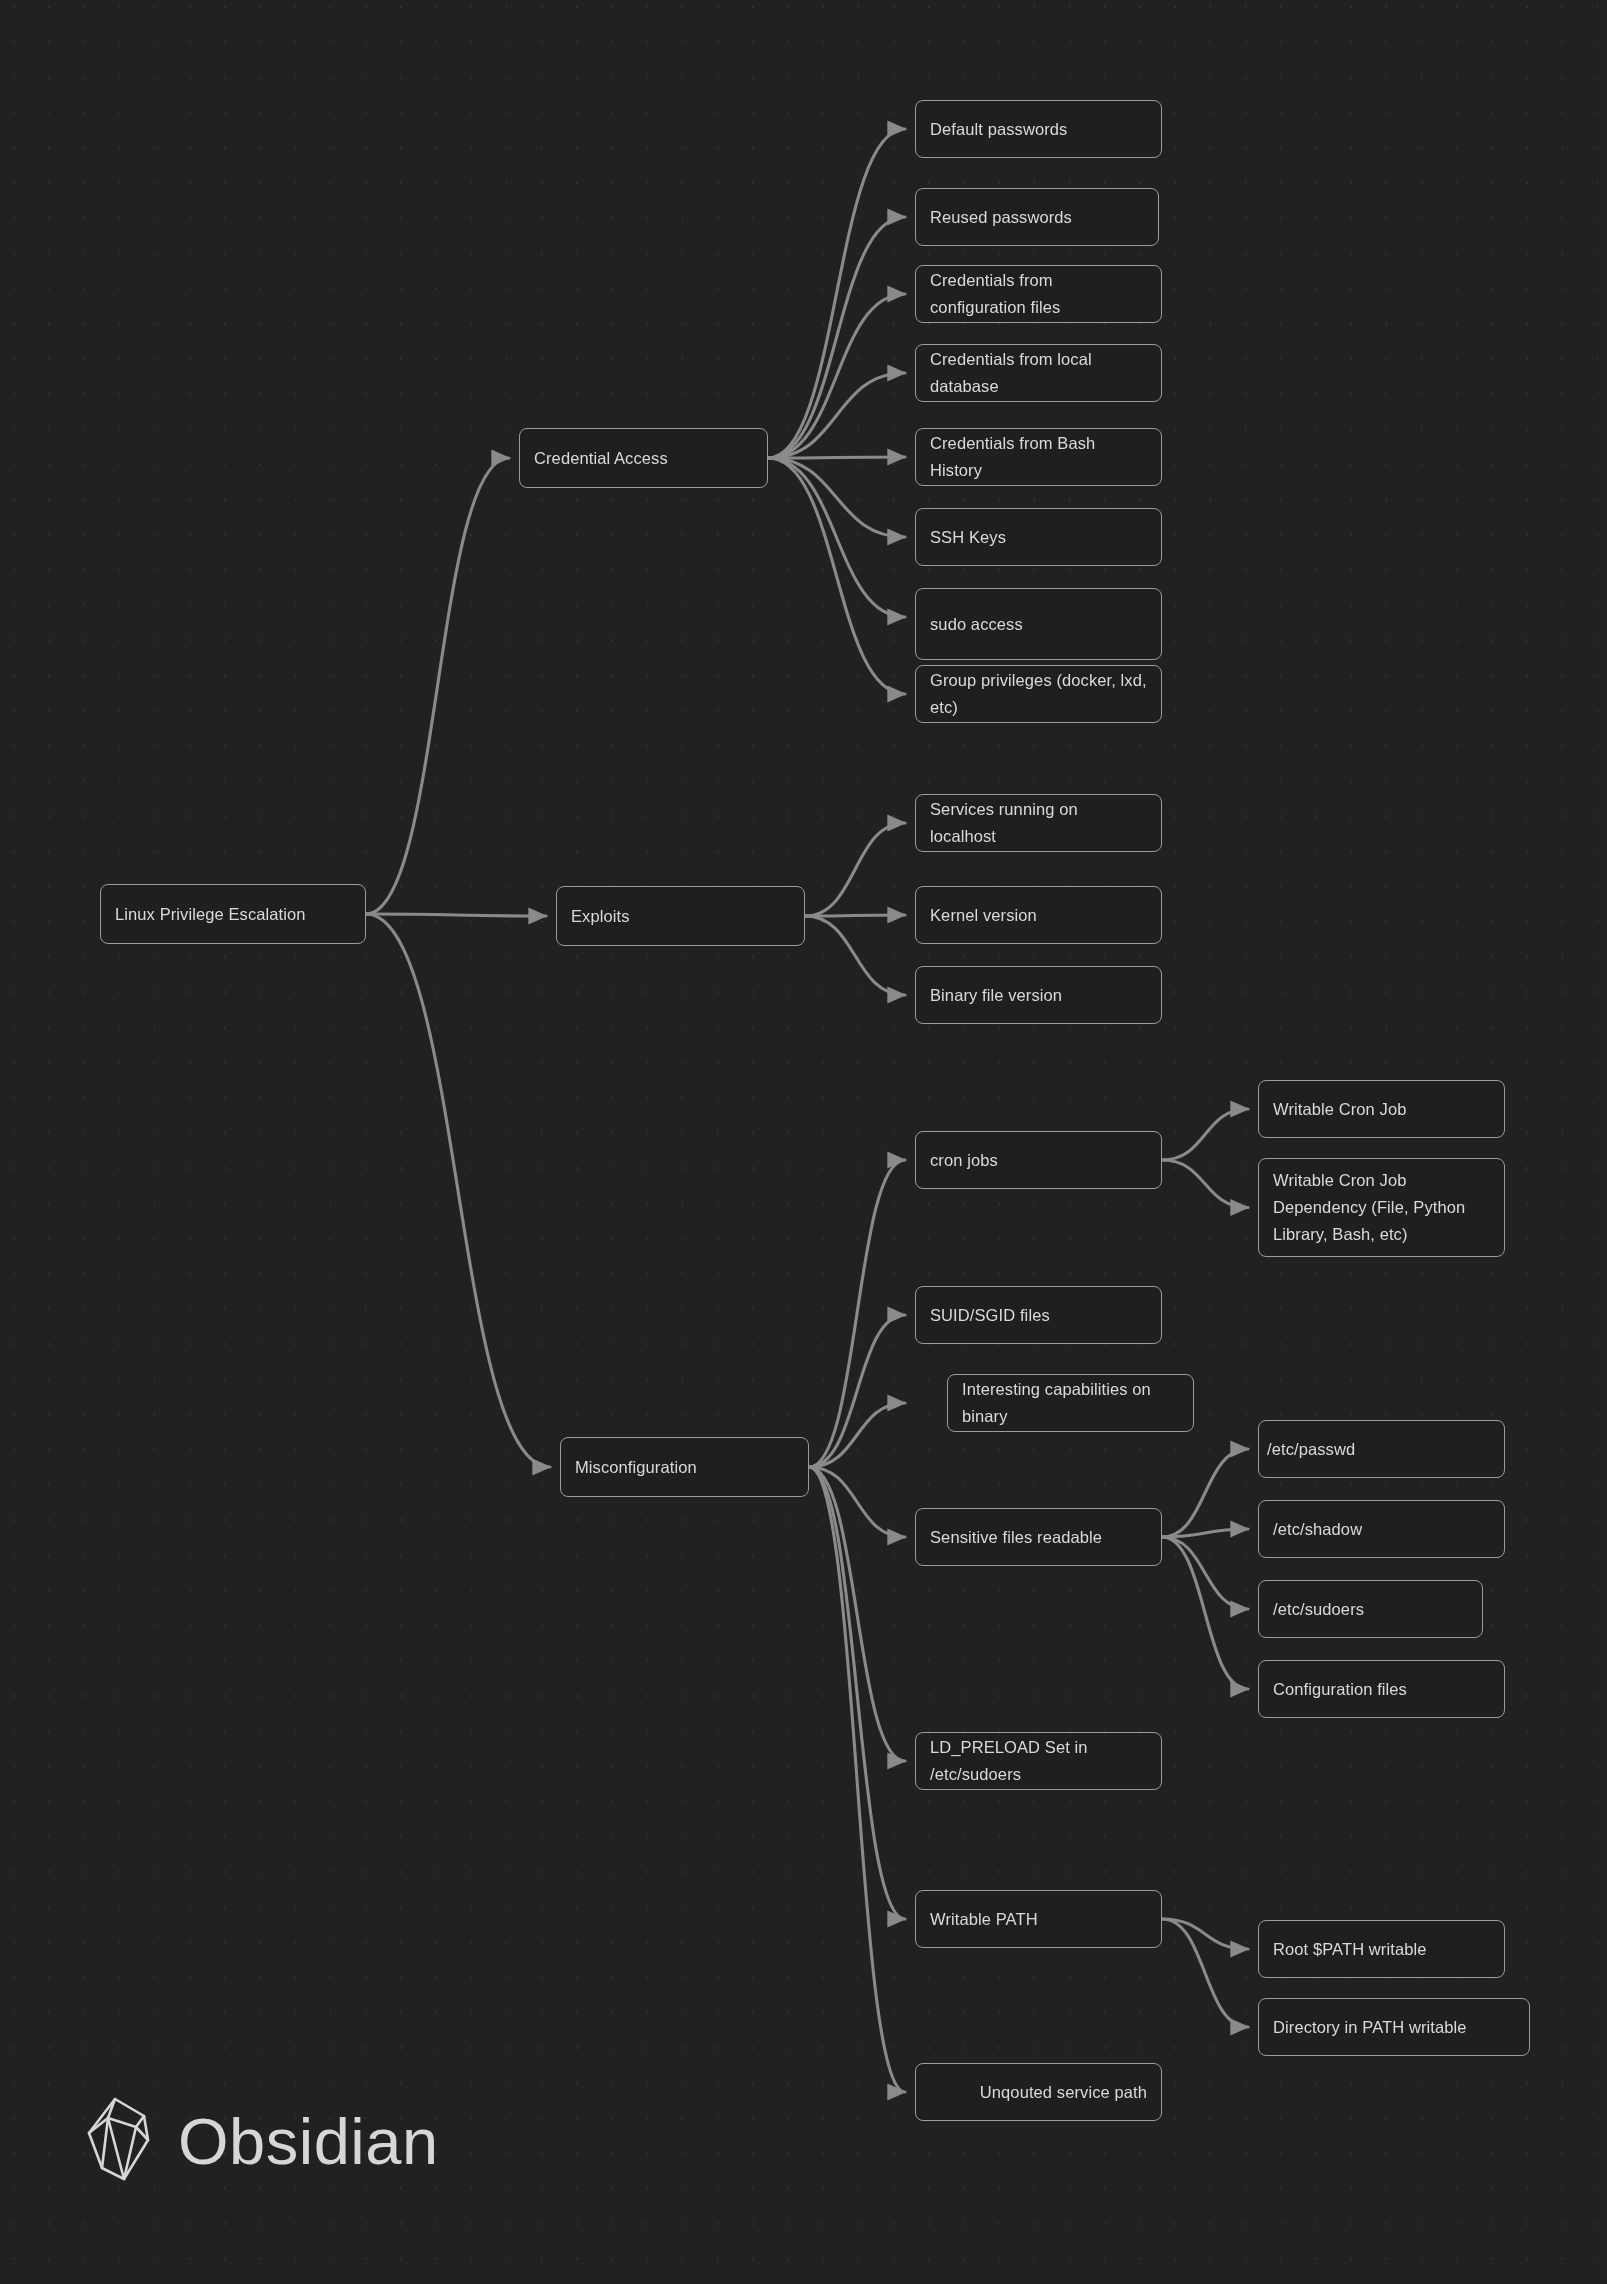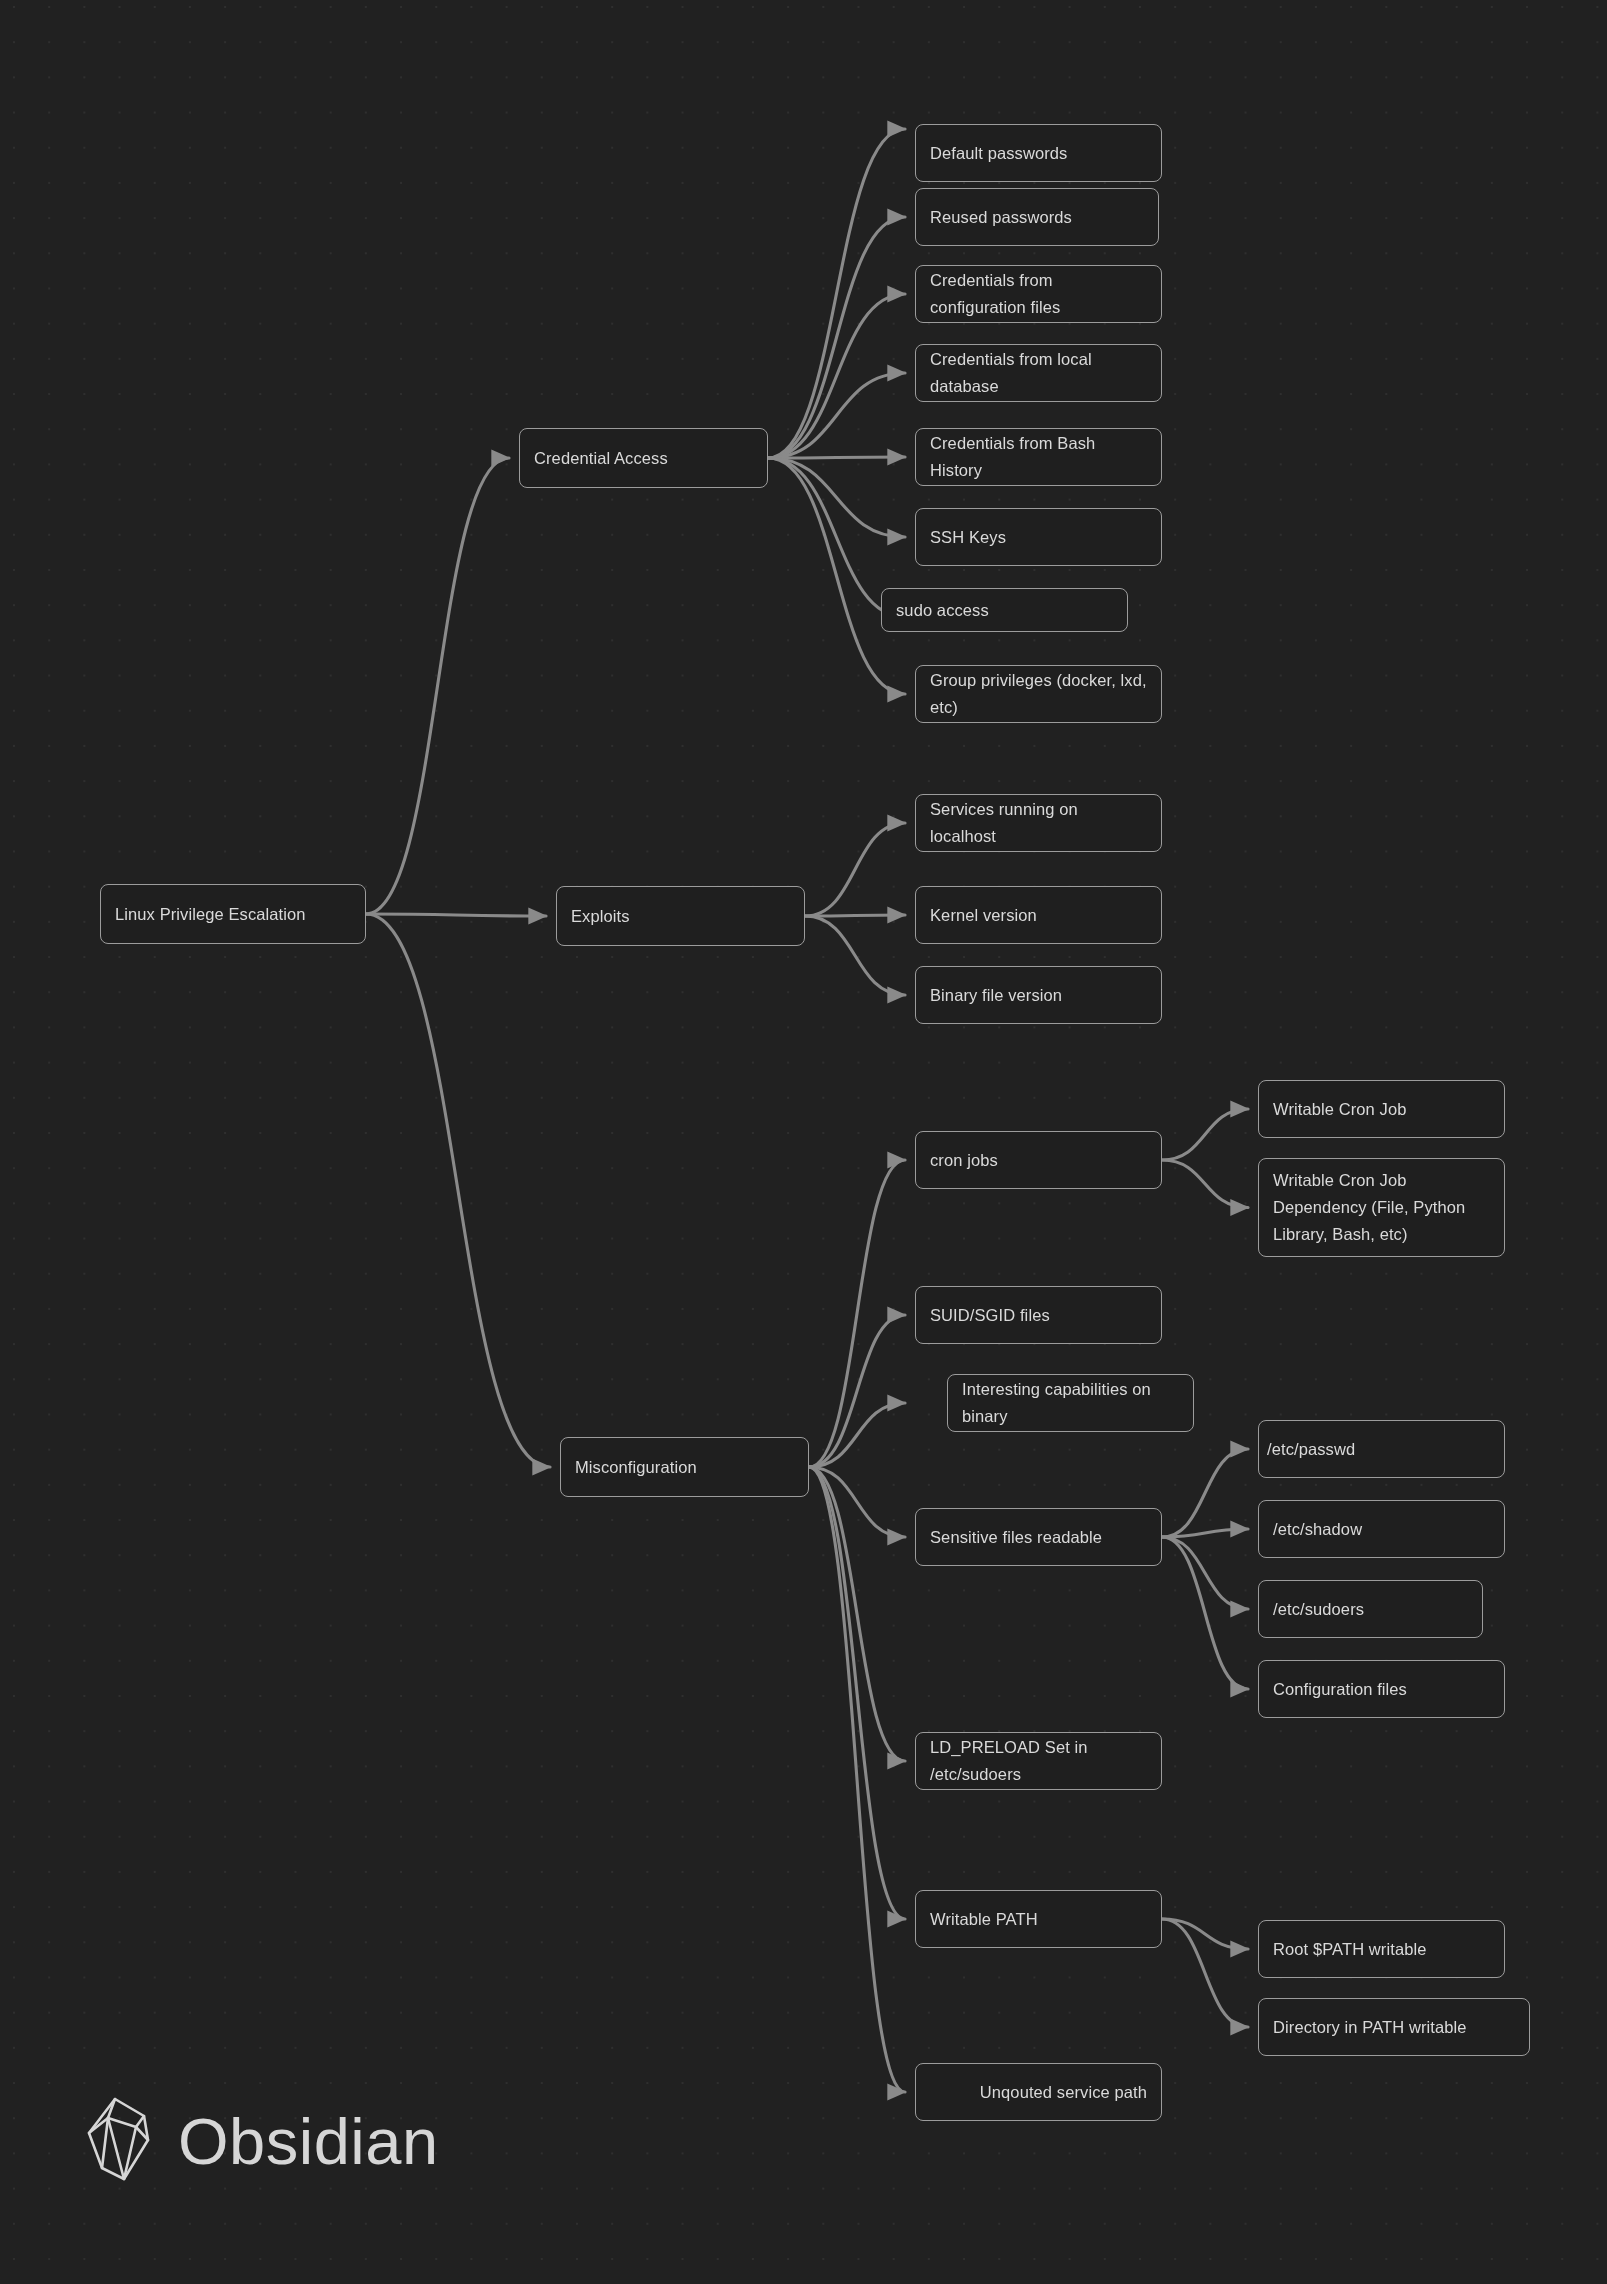--- a/index.html
+++ b/index.html
@@ -107,39 +107,39 @@
       </div>
       <div class="node" style="left: 519px; top: 428px; width: 249px; height: 60px;">
         <span>Credential Access</span>
       </div>
       <div class="node" style="left: 556px; top: 886px; width: 249px; height: 60px;">
         <span>Exploits</span>
       </div>
       <div class="node" style="left: 560px; top: 1437px; width: 249px; height: 60px;">
         <span>Misconfiguration</span>
       </div>
-      <div class="node" style="left: 915px; top: 100px; width: 247px; height: 58px; margin-top: 24px;">
+      <div class="node" style="left: 915px; top: 100px; width: 247px; height: 58px;">
         <span>Default passwords</span>
       </div>
       <div class="node" style="left: 915px; top: 188px; width: 244px; height: 58px;">
         <span>Reused passwords</span>
       </div>
       <div class="node" style="left: 915px; top: 265px; width: 247px; height: 58px;">
         <span>Credentials from configuration files</span>
       </div>
       <div class="node" style="left: 915px; top: 344px; width: 247px; height: 58px;">
         <span>Credentials from local database</span>
       </div>
       <div class="node" style="left: 915px; top: 428px; width: 247px; height: 58px;">
         <span>Credentials from Bash History</span>
       </div>
       <div class="node" style="left: 915px; top: 508px; width: 247px; height: 58px;">
         <span>SSH Keys</span>
       </div>
-      <div class="node" style="left: 881px; top: 588px; width: 247px; height: 44px;">
+      <div class="node" style="left: 915px; top: 588px; width: 247px; height: 72px;">
         <span>sudo access</span>
       </div>
       <div class="node" style="left: 915px; top: 665px; width: 247px; height: 58px;">
         <span>Group privileges (docker, lxd, etc)</span>
       </div>
       <div class="node" style="left: 915px; top: 794px; width: 247px; height: 58px;">
         <span>Services running on localhost</span>
       </div>
       <div class="node" style="left: 915px; top: 886px; width: 247px; height: 58px;">
         <span>Kernel version</span>

